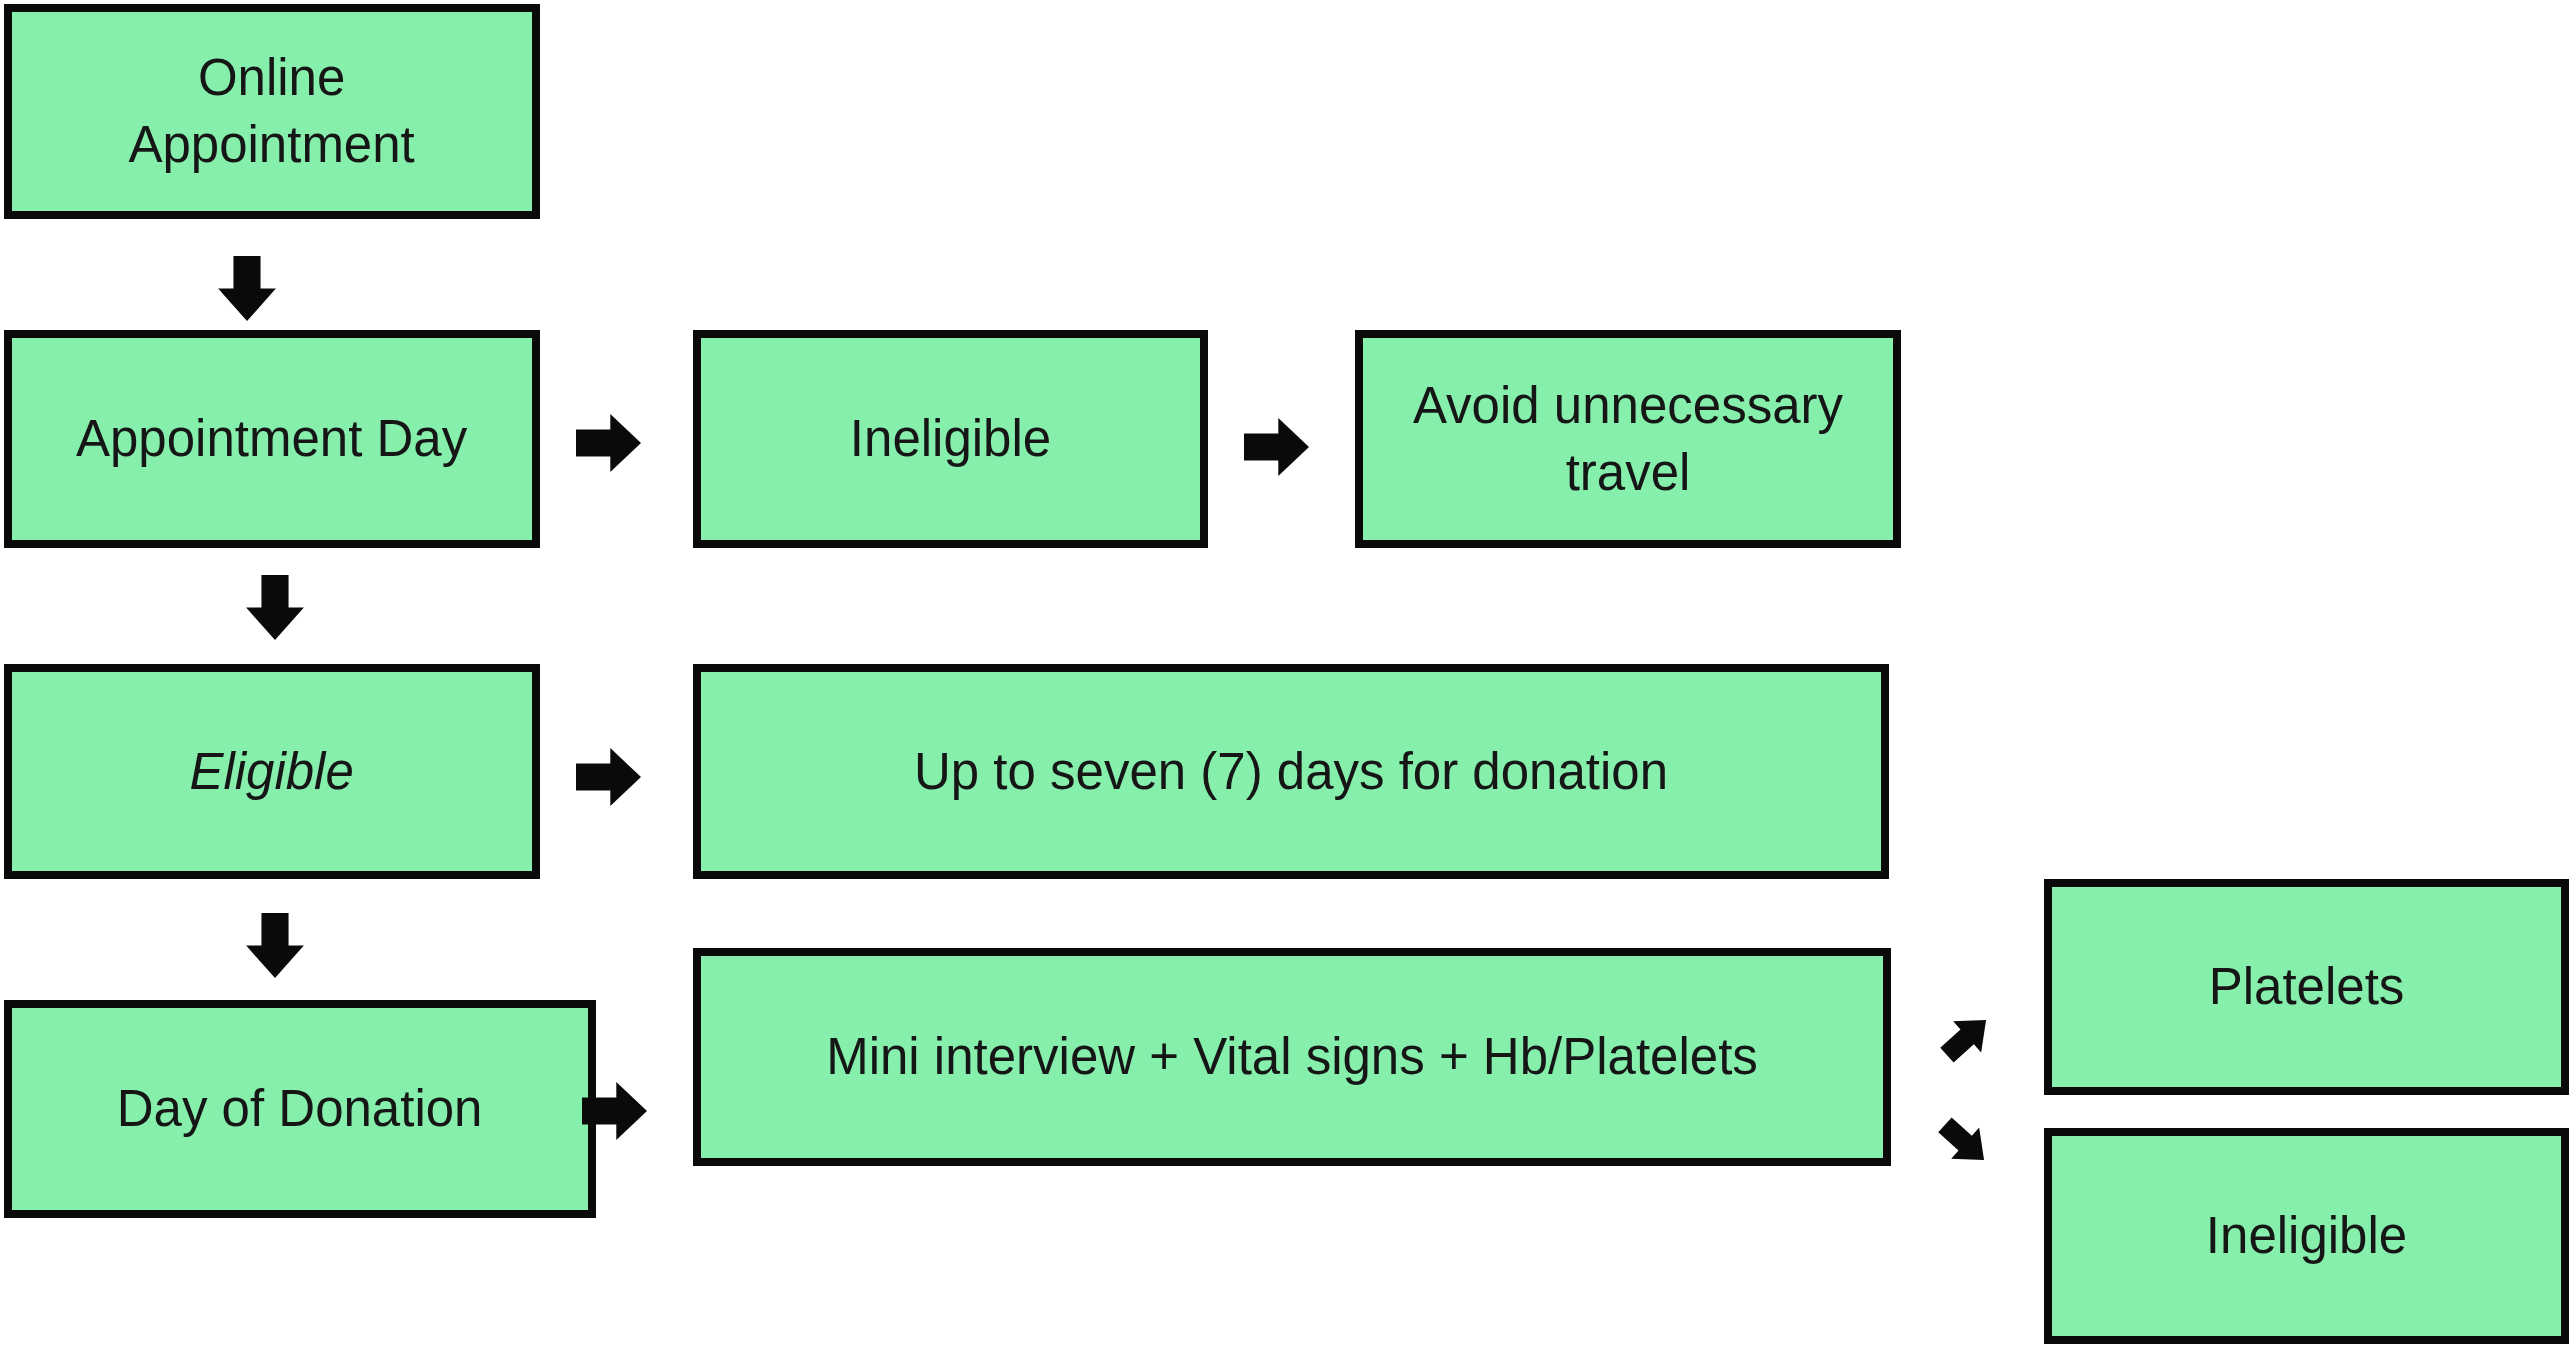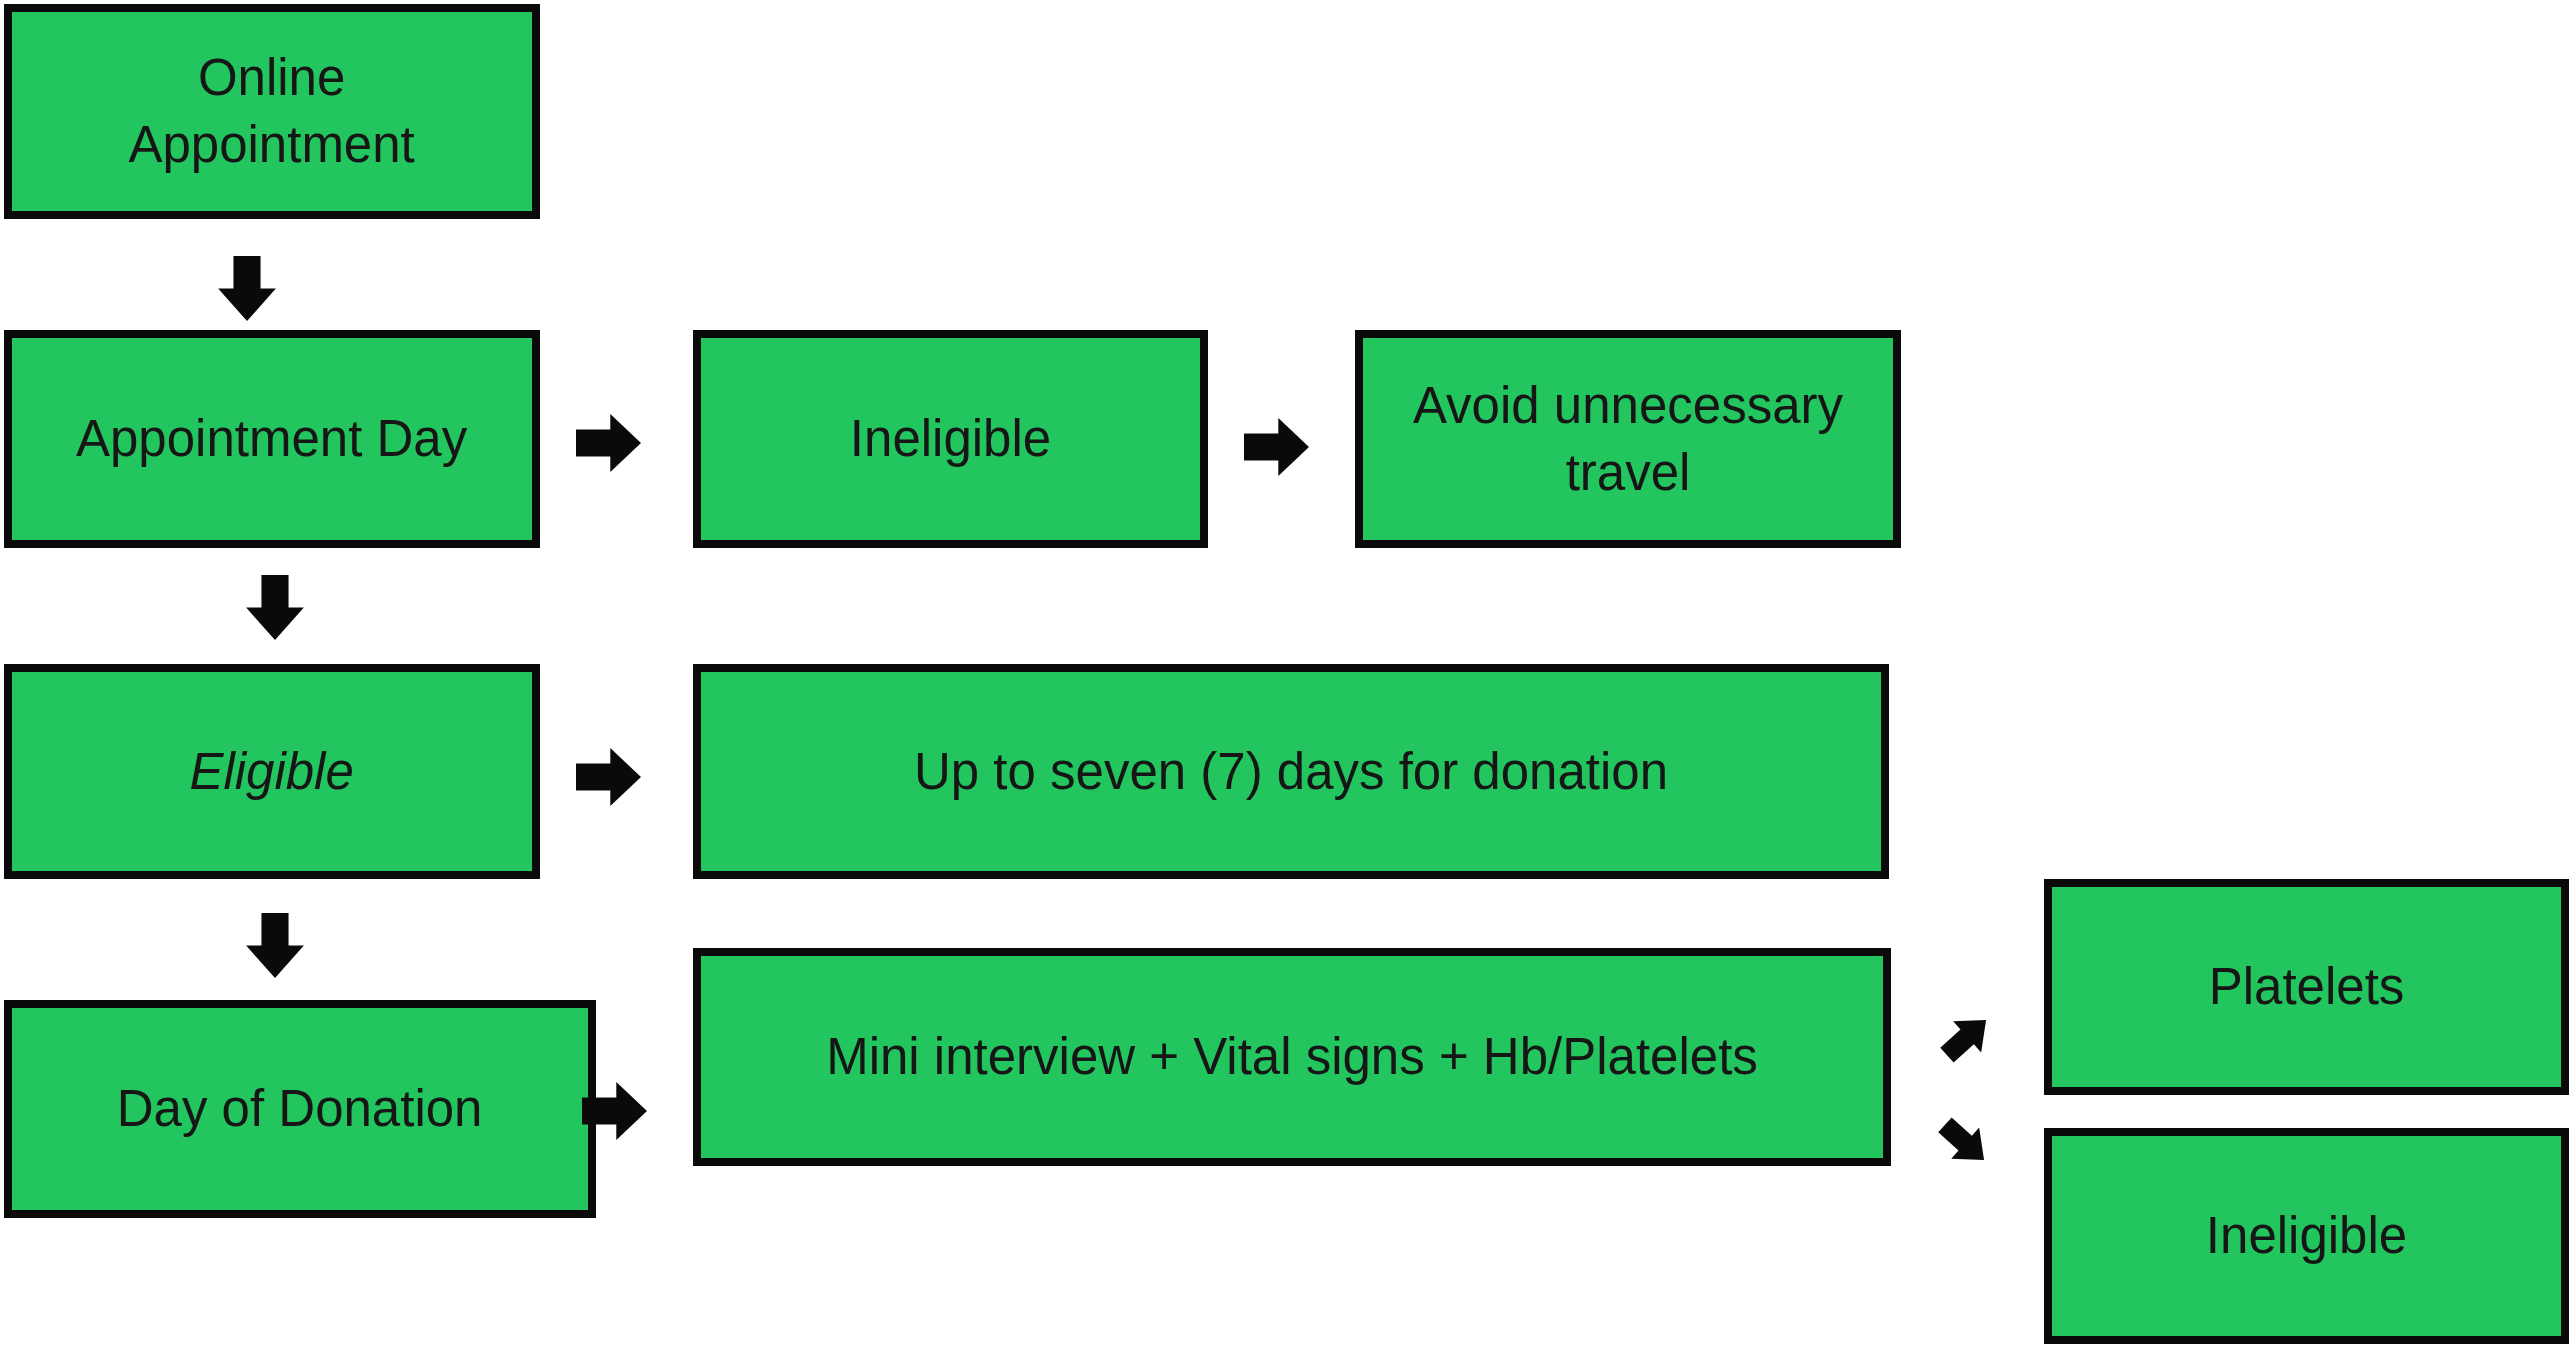--- a/index.html
+++ b/index.html
@@ -11,21 +11,21 @@
     position: relative;
     width: 2576px;
     height: 1351px;
     background: #ffffff;
     font-family: "Liberation Sans", sans-serif;
     overflow: hidden;
   }
   .node {
     position: absolute;
     box-sizing: border-box;
-    background: #22c55e;
+    background: #86efac;
     border: 8.2px solid #0a0a0a;
     display: flex;
     align-items: center;
     justify-content: center;
     text-align: center;
     font-size: 51px;
     line-height: 1.32;
     color: #161616;
     white-space: pre-line;
     letter-spacing: 0px;

